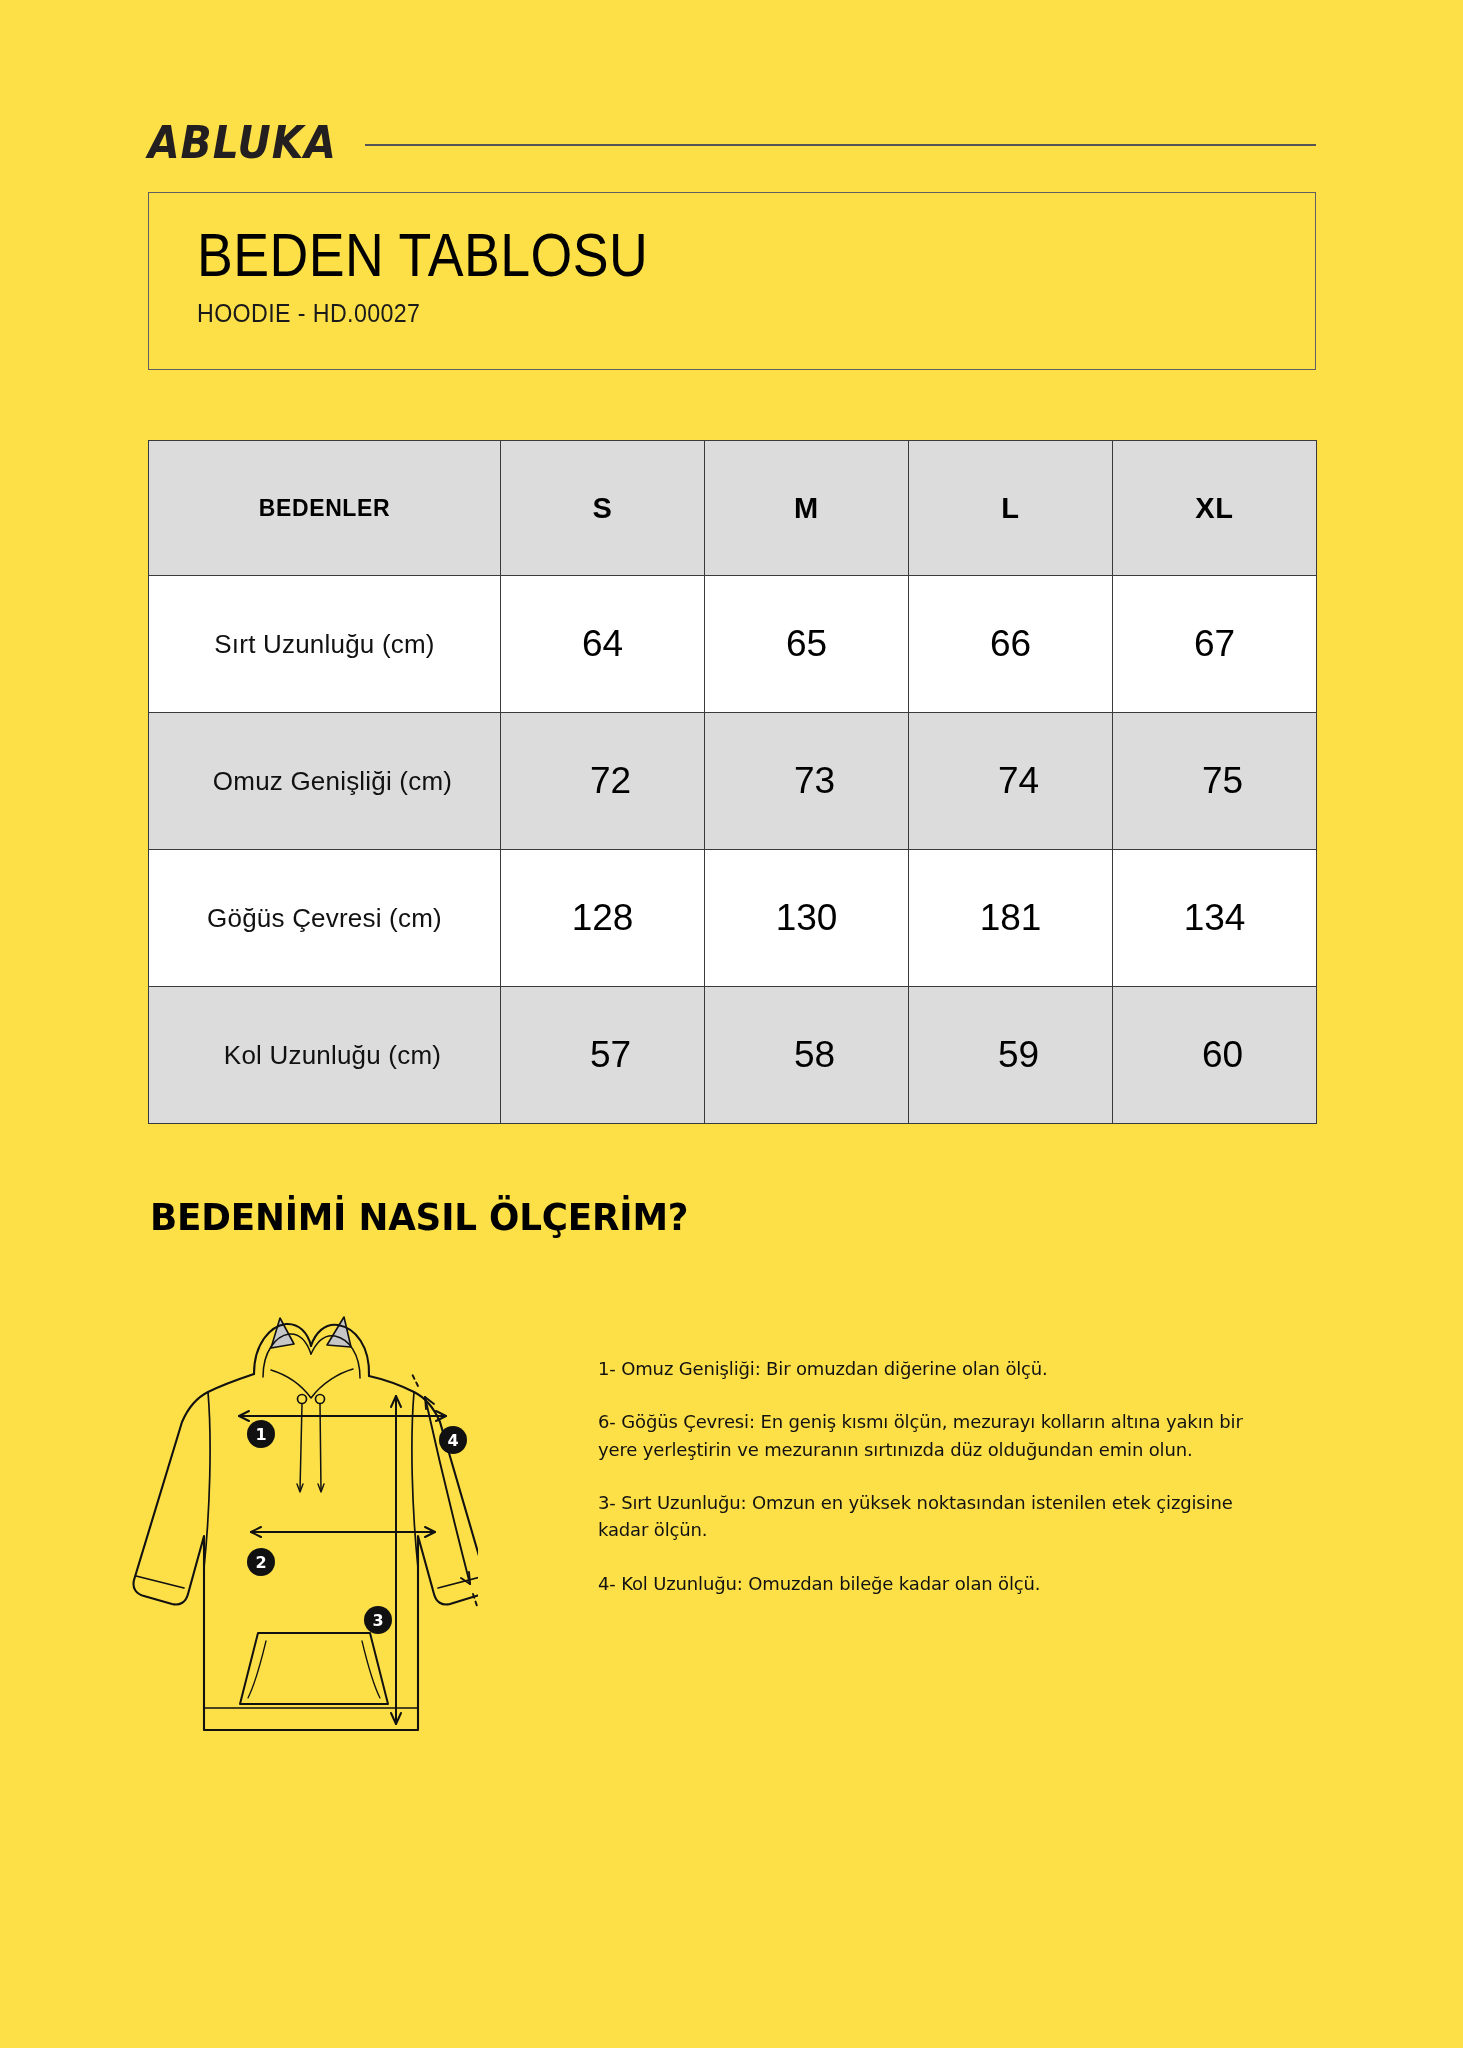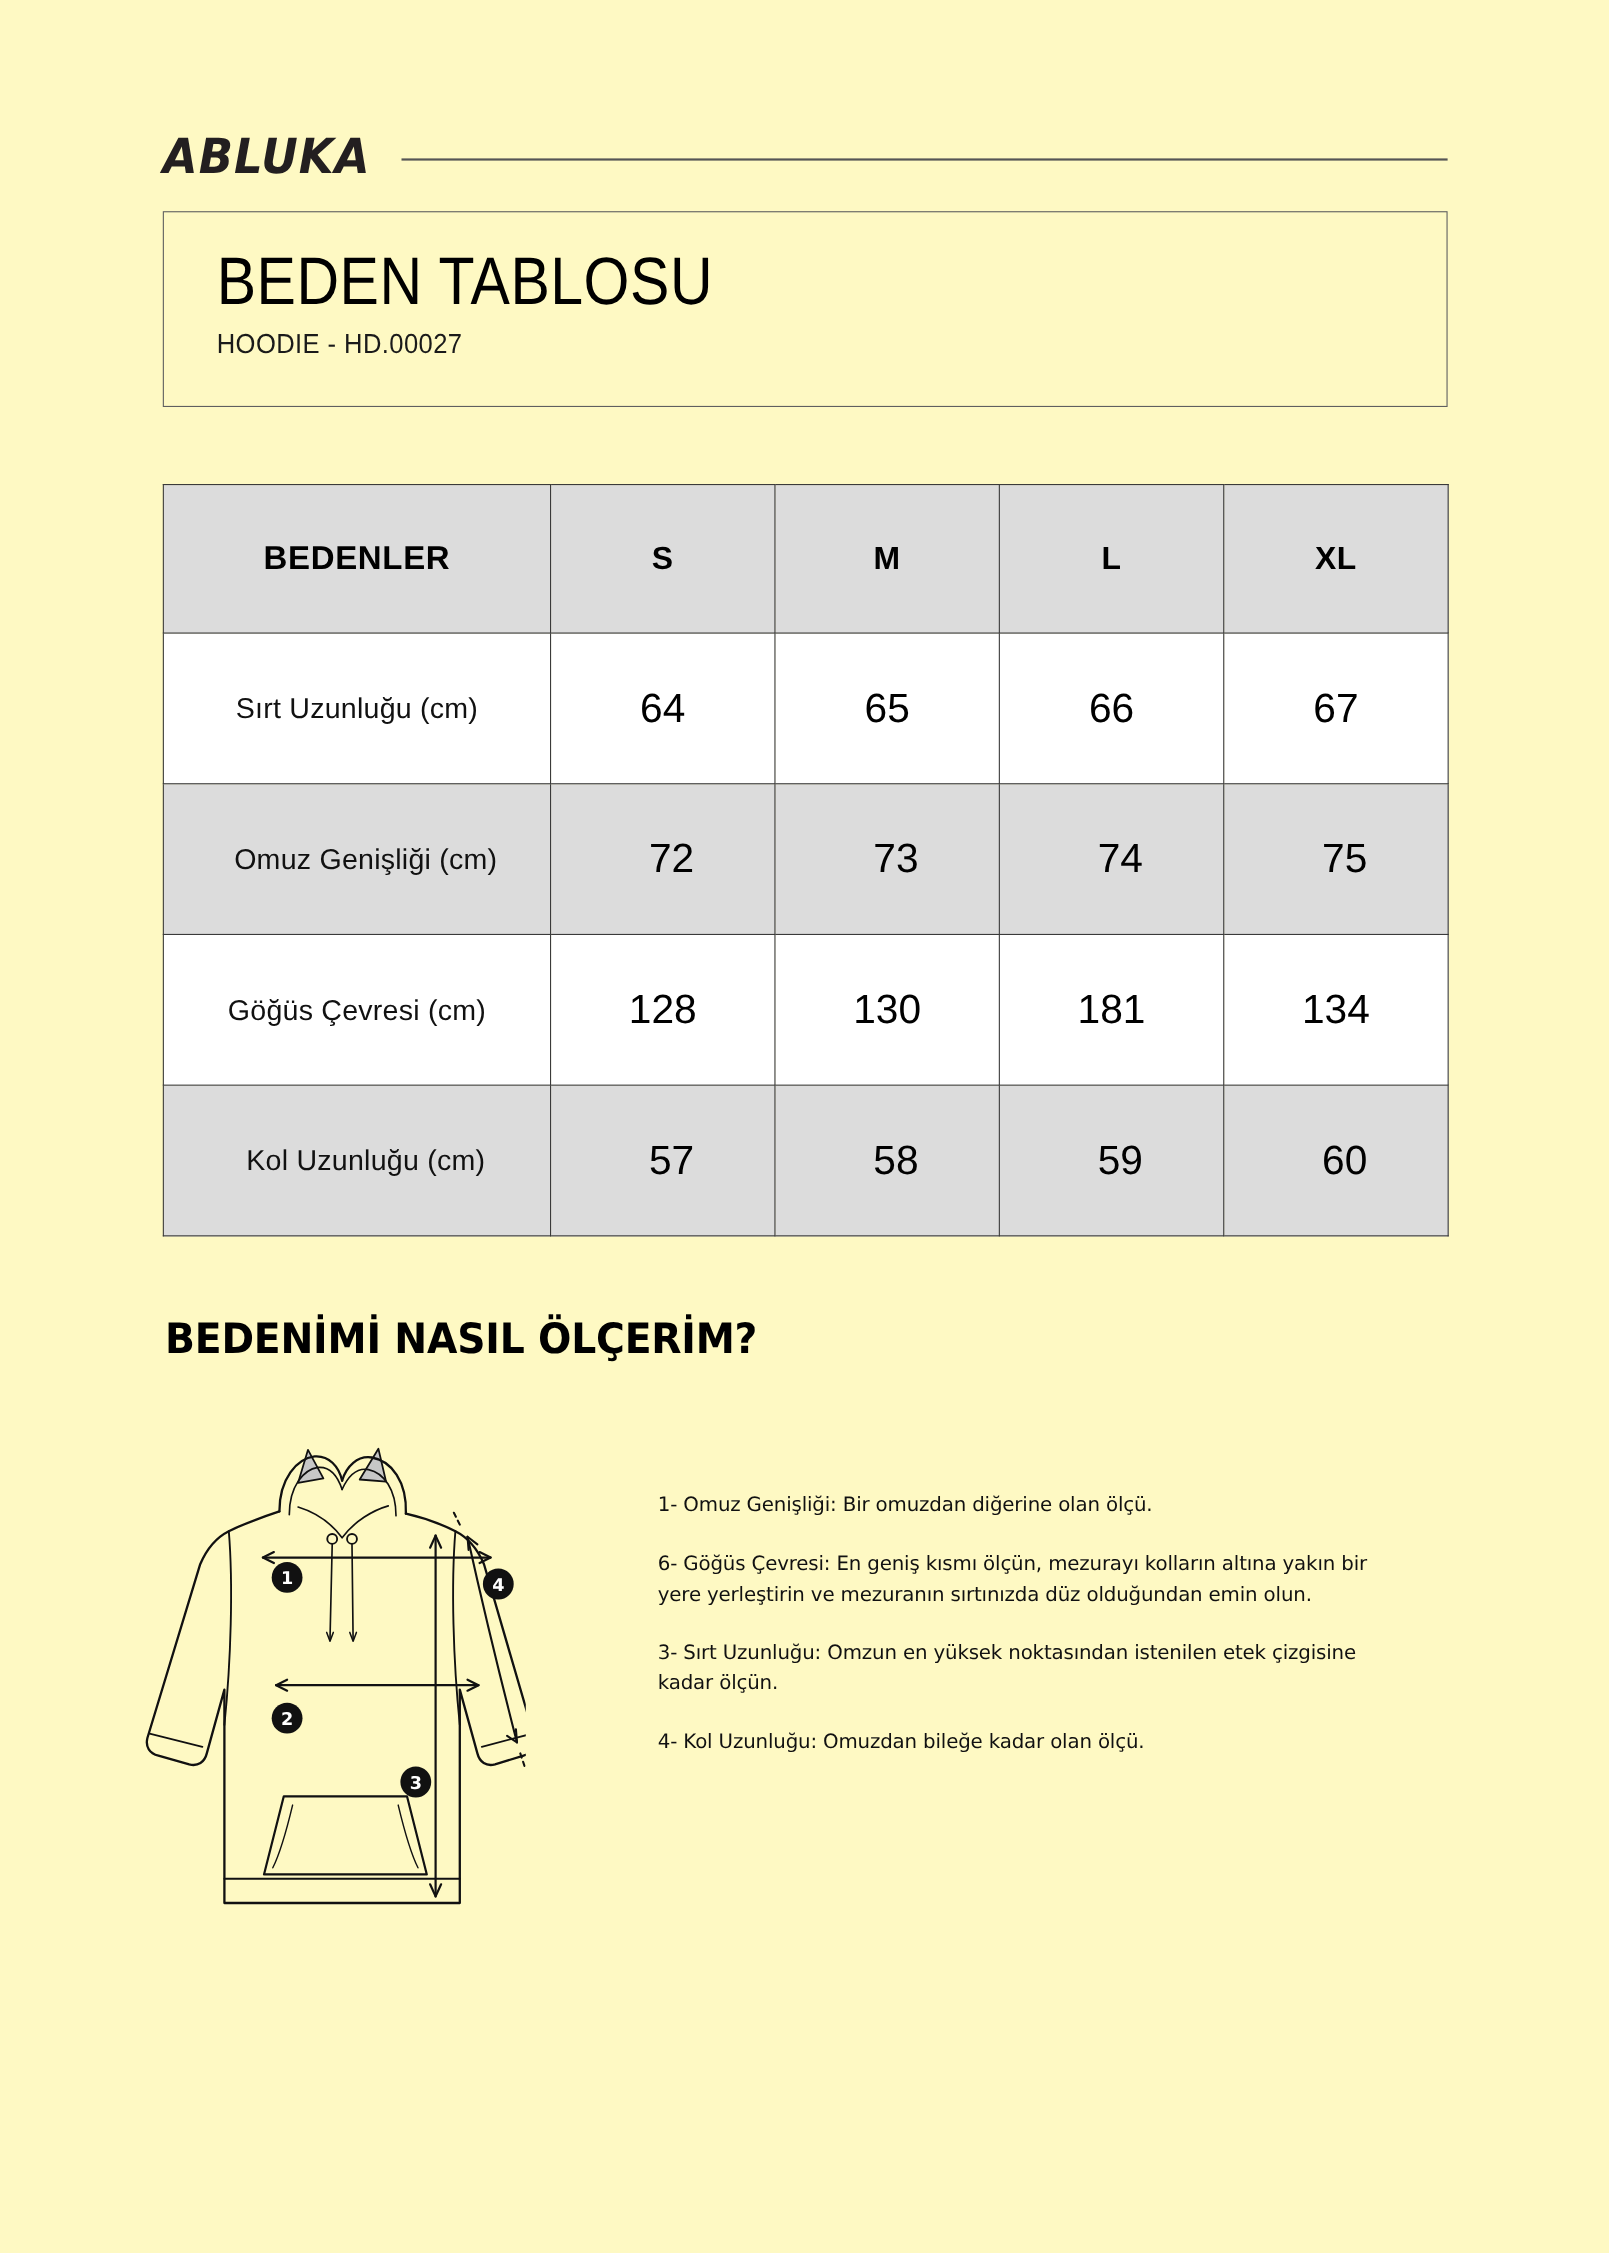--- a/index.html
+++ b/index.html
@@ -10,21 +10,21 @@
     background: #ffffff;
     font-family: "Liberation Sans", sans-serif;
     color: #111111;
     overflow: hidden;
   }
 
   .page {
     position: relative;
     width: 1463px;
     height: 2048px;
-    background: #fef9c3;
+    background: #fde047;
   }
 
   
   .header {
     position: absolute;
     left: 148px;
     top: 120px;
     width: 1168px;
     height: 46px;
     display: flex;
@@ -107,21 +107,21 @@
   .row-plain  td { background: #ffffff; }
 
   th.hcell {
     background: #dcdcdc;
     font-family: "Liberation Sans Narrow", "Liberation Sans", sans-serif;
     font-weight: 700;
     font-size: 29px;
     letter-spacing: 0.6px;
     color: #000000;
   }
-  th.hcell.label-head { font-size: 30px; }
+  th.hcell.label-head { font-size: 23px; }
 
   td.rowlabel {
     font-family: "Liberation Sans Narrow", "Liberation Sans", sans-serif;
     font-size: 26px;
     font-weight: 400;
     color: #111111;
     letter-spacing: 0.2px;
   }
   td.valcell {
     font-family: "Liberation Sans Narrow", "Liberation Sans", sans-serif;

